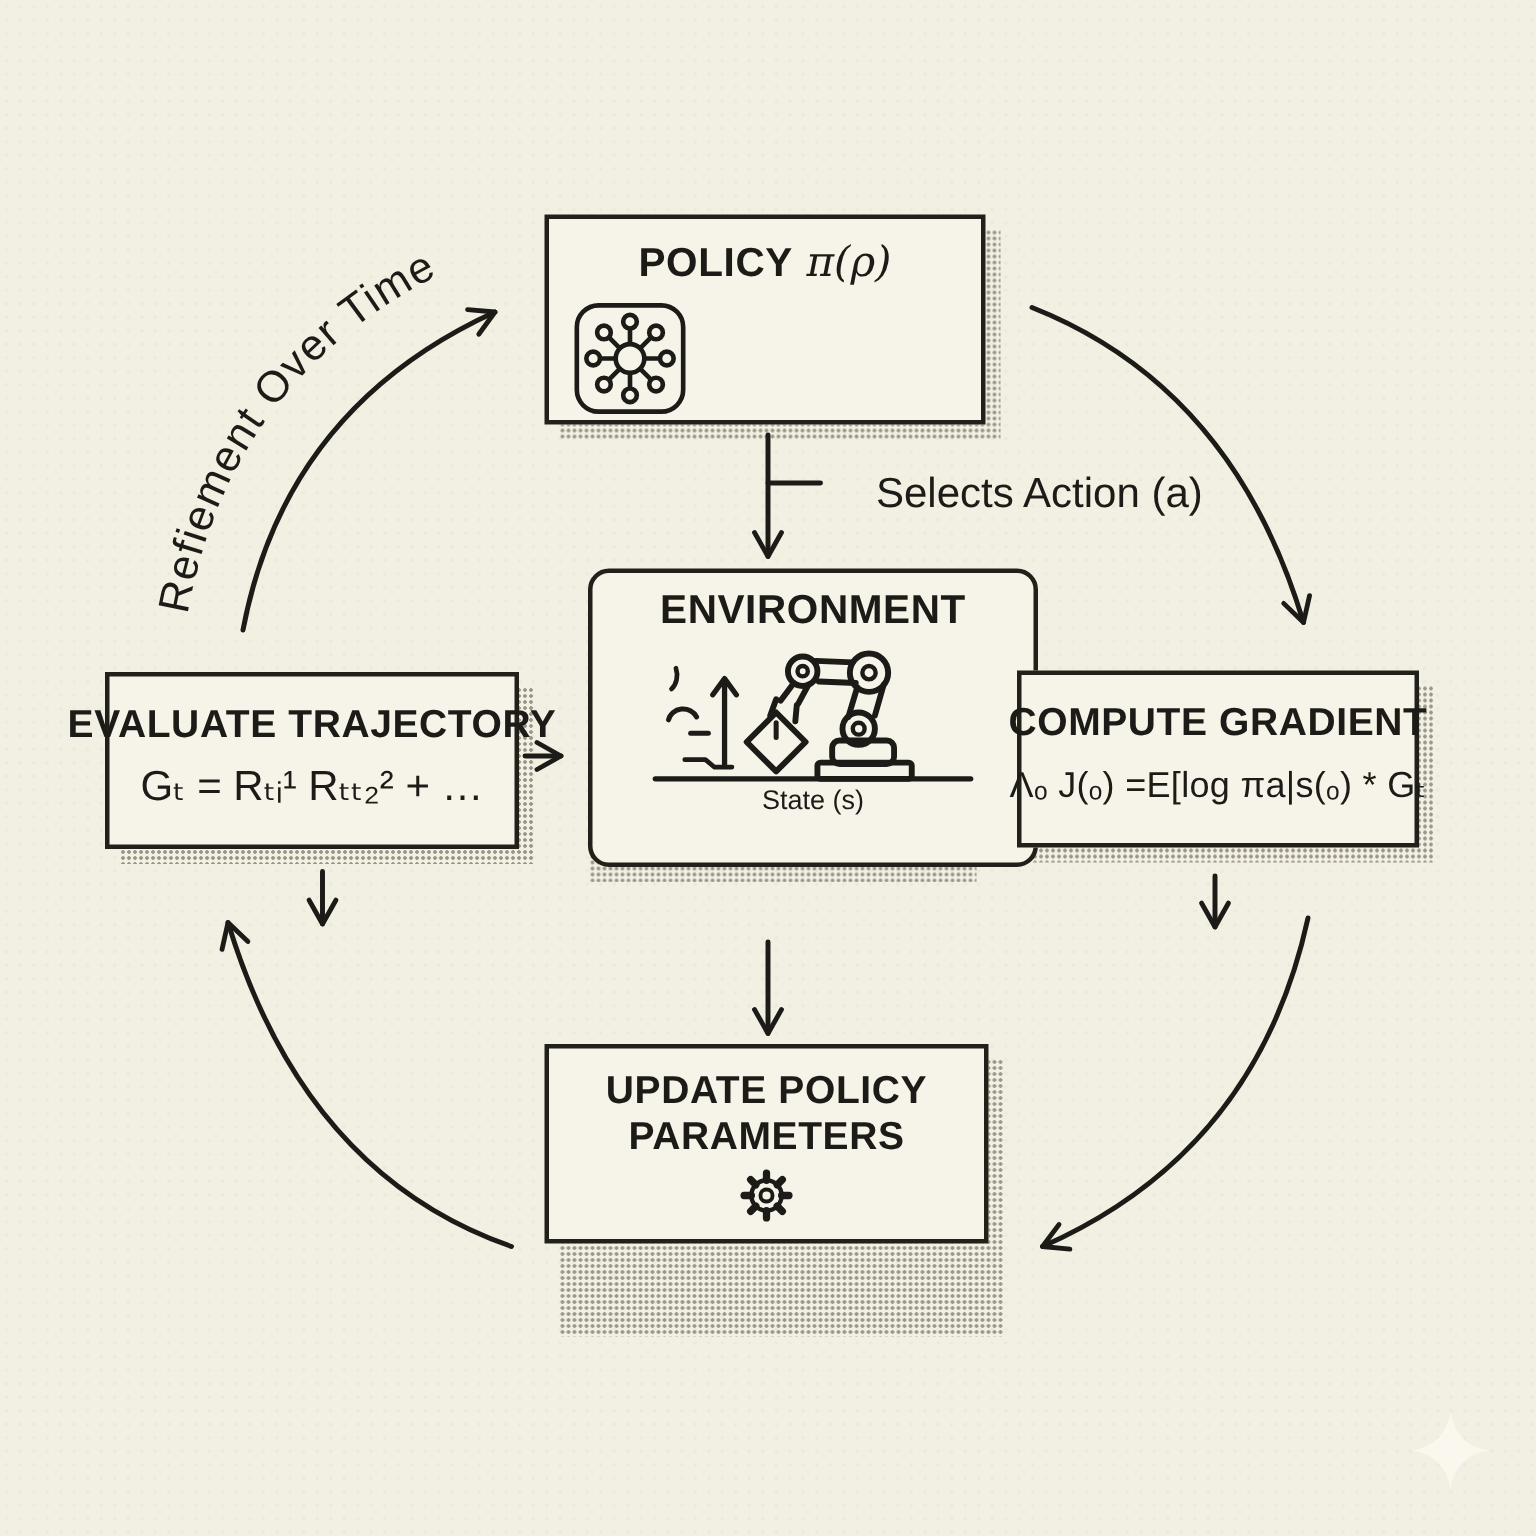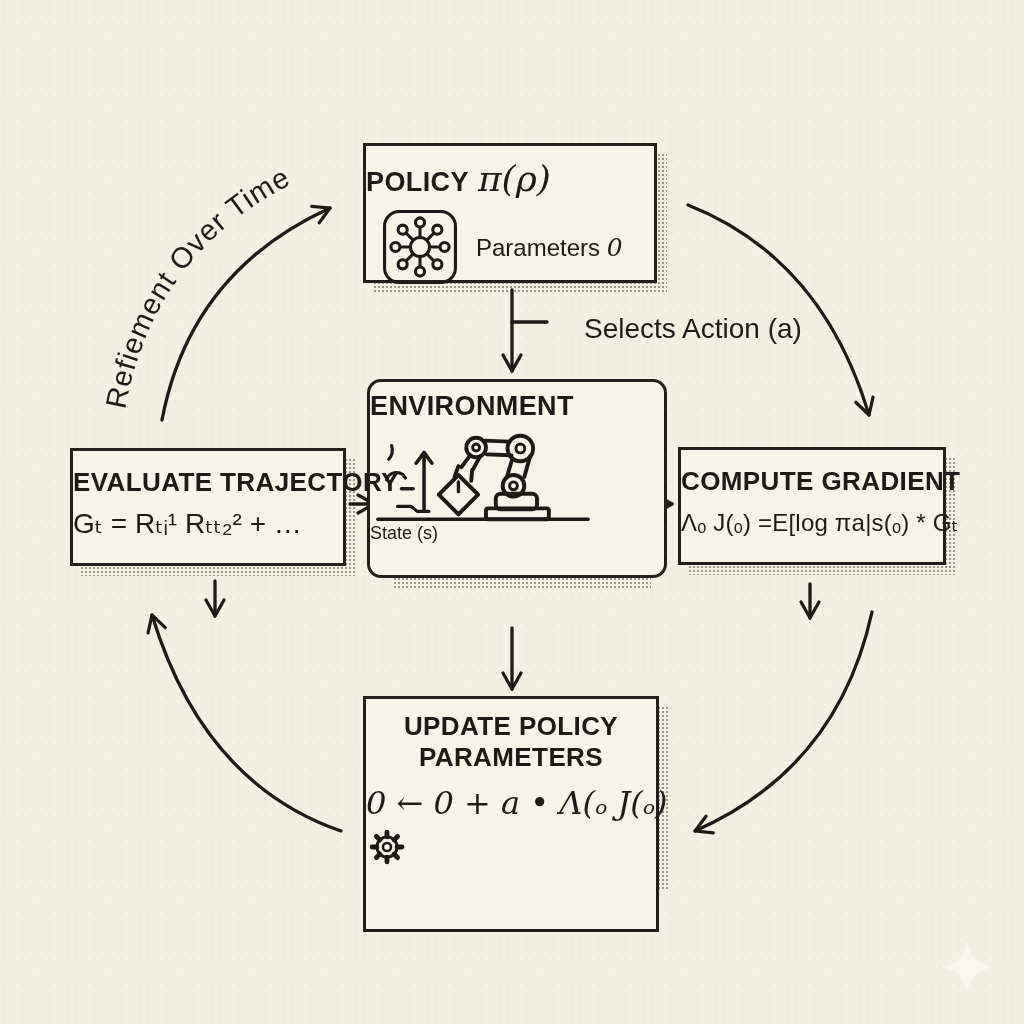--- a/index.html
+++ b/index.html
@@ -7,21 +7,21 @@
     position:relative;width:1024px;height:1024px;overflow:hidden;
     background:#f2efe3;
     background-image:radial-gradient(rgba(190,178,148,.10) 1px, transparent 1.2px);
     background-size:9px 9px;
     font-family:"Liberation Sans","DejaVu Sans",sans-serif;
     color:#1d1b17;
   }
   svg.flow{position:absolute;left:0;top:0;z-index:1;}
   .box{
     position:absolute;z-index:2;background:#f6f3e8;border:3px solid #22201a;
-    display:flex;flex-direction:column;box-sizing:border-box;
+    display:flex;flex-direction:column;align-items:center;box-sizing:border-box;
   }
   .stipple{
     position:absolute;z-index:0;
     background-image:radial-gradient(rgba(82,76,62,.55) 1px, transparent 1.45px);
     background-size:4px 4px;
   }
   .box-title{font-weight:700;letter-spacing:.4px;white-space:nowrap;}
   .math-serif{font-family:"DejaVu Serif",serif;font-style:italic;font-weight:500;}
   .formula{white-space:nowrap;}
   
@@ -78,47 +78,43 @@
       <path d="M 341 831 Q 203 783 152 615" marker-end="url(#ah)"></path>
     </g>
     <text font-size="29" letter-spacing="1" fill="#1d1b17">
       <textPath href="#refinePath">Refiement Over Time</textPath>
     </text>
   </svg>
 
   <div class="box" style="left:363px;top:143px;width:294px;height:140px;">
     <div class="policy-title-row">
       <span class="box-title">POLICY</span>
-      <span class="math-serif" style="font-size:36px;">π(ρ)</span>
+      <span class="math-serif" style="font-size:28px;">π(ρ)</span>
     </div>
     <div class="policy-body">
       <svg width="80" height="80" viewBox="0 0 88 88">
         <g fill="none" stroke="#1d1b17" stroke-width="3.4" stroke-linecap="round">
           <rect x="5" y="5" width="78" height="78" rx="16"></rect>
           <circle cx="44" cy="44" r="10.5"></circle>
           <path d="M55.5 44 H64.5 M44 55.5 V64.5 M32.5 44 H23.5 M44 32.5 V23.5"></path>
           <path d="M52.1 52.1 L58.5 58.5 M35.9 52.1 L29.5 58.5 M35.9 35.9 L29.5 29.5 M52.1 35.9 L58.5 29.5"></path>
           <circle cx="71" cy="44" r="5"></circle>
             <circle cx="44" cy="71" r="5"></circle>
           <circle cx="17" cy="44" r="5"></circle>
             <circle cx="44" cy="17" r="5"></circle>
           <circle cx="63.1" cy="63.1" r="5"></circle>
             <circle cx="24.9" cy="63.1" r="5"></circle>
           <circle cx="24.9" cy="24.9" r="5"></circle>
             <circle cx="63.1" cy="24.9" r="5"></circle>
         </g>
       </svg>
-      <div class="param-text">
-        <span>Parameters</span>
-        <span class="math-serif" style="font-size:25px;">0</span>
-      </div>
     </div>
   </div>
 
-  <div class="box" style="left:367px;top:379px;width:300px;height:199px;border-radius:14px;">
+  <div class="box" style="left:392px;top:379px;width:300px;height:199px;border-radius:14px;">
     <div class="box-title env-title">ENVIRONMENT</div>
     <svg width="226" height="100" viewBox="0 0 230 100" style="margin-top:3px;">
       <g fill="none" stroke="#1d1b17" stroke-width="4" stroke-linecap="round" stroke-linejoin="round">
         <path d="M 8 95 H 222" stroke-width="3.6"></path>
         <path d="M 22 20 a 8 11 0 0 1 -3 14" stroke-width="3.2"></path>
         <path d="M 17 55 a 10 9 0 0 1 19 -2" stroke-width="3.4"></path>
         <path d="M 32 64 h 12" stroke-width="3.4"></path>
         <path d="M 28 82 h 14 l 6 5 h 12" stroke-width="3.2"></path>
         <path d="M 55 85 V 30 M 47 38 L 55 27 L 63 38" stroke-width="3.6"></path>
         <path d="M 90 50 L 110 70 L 90 90 L 70 70 Z"></path>
@@ -143,26 +139,25 @@
   <div class="box" style="left:678px;top:447px;width:268px;height:118px;">
     <div class="box-title side-title">COMPUTE GRADIENT</div>
     <div class="formula grad-formula">Λₒ J(ₒ) =E[log πa|s(ₒ) * Gₜ</div>
   </div>
 
   <div class="box" style="left:70px;top:448px;width:276px;height:118px;">
     <div class="box-title side-title">EVALUATE TRAJECTORY</div>
     <div class="formula eval-formula">Gₜ = Rₜᵢ¹ Rₜₜ₂² + …</div>
   </div>
 
-  <div class="box" style="left:363px;top:696px;width:296px;height:236px;">
+  <div class="box" style="left:363px;top:696px;width:296px;height:133px;">
     <div class="box-title upd-title">
       <div>UPDATE POLICY</div>
       <div>PARAMETERS</div>
     </div>
-    <div class="formula upd-formula">0 ← 0 + a • Λ(ₒ J(ₒ)</div>
     <svg width="42" height="42" viewBox="0 0 52 52" style="margin-top:4px;">
       <g fill="none" stroke="#1d1b17" stroke-linecap="round">
         <circle cx="26" cy="26" r="12.5" stroke-width="3.6"></circle>
         <circle cx="26" cy="26" r="5" stroke-width="3.2"></circle>
         <g stroke-width="6">
           <path d="M38.5 26 H44.5"></path>
             <path d="M34.8 34.8 L39.1 39.1"></path>
           <path d="M26 38.5 V44.5"></path>
             <path d="M17.2 34.8 L12.9 39.1"></path>
           <path d="M13.5 26 H7.5"></path>

